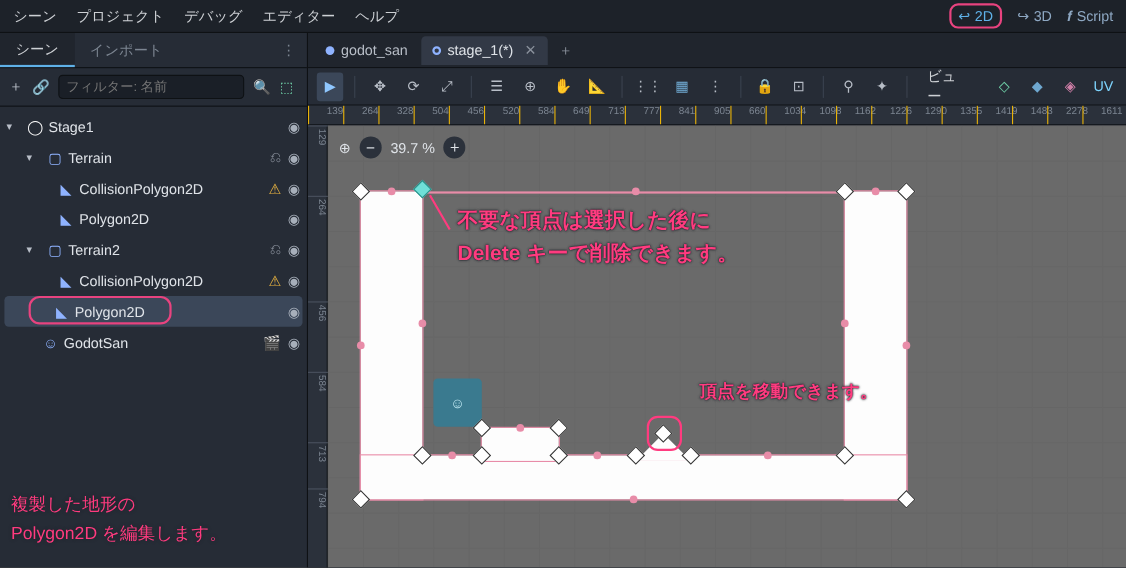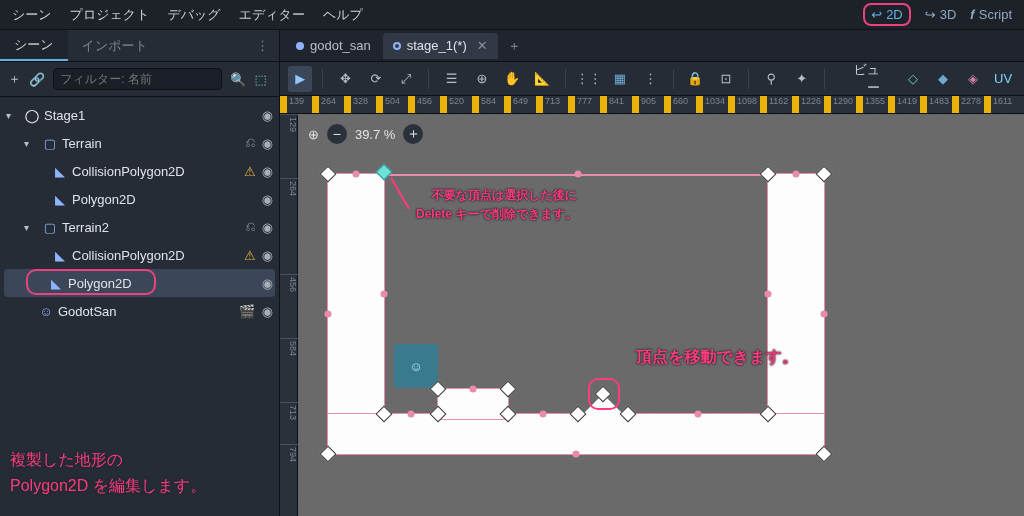--- a/index.html
+++ b/index.html
@@ -36,41 +36,41 @@
 .tree-label { flex: 1; color: #dfe3e8; }
 .tree-right { display: flex; gap: 6px; align-items: center; color: #8a919c; }
 .warn { color: #e8b341; }
 .eye { color: #a7afba; }
 
 .callout-poly { position: absolute; border: 2px solid #e8437f; border-radius: 10px; pointer-events: none; }
 
 .annotation-left { position: absolute; left: 10px; top: 350px; color: #ff3b7f; font-size: 16px; font-weight: normal; line-height: 1.6; text-shadow: 0 0 3px #1d2229; }
 
 
-.viewport-area { flex: 1; display: flex; flex-direction: column; background: #20252d; text-align: right; }
+.viewport-area { flex: 1; display: flex; flex-direction: column; background: #20252d; }
 
 .doc-tabs { height: 32px; display: flex; align-items: center; padding: 0 6px; gap: 2px; border-bottom: 1px solid #0e1114; }
 .doc-tab { display: flex; align-items: center; gap: 6px; padding: 0 10px; height: 26px; color: #b8bec7; border-radius: 4px 4px 0 0; cursor: pointer; }
 .doc-tab.active { background: #323946; color: #dfe3e8; }
 .doc-tab .dot { width: 8px; height: 8px; border-radius: 50%; }
 .doc-tab .close { color: #8a919c; margin-left: 4px; }
 .doc-add { padding: 0 8px; color: #8a919c; cursor: pointer; }
 
 .vp-toolbar { height: 34px; display: flex; align-items: center; padding: 0 8px; gap: 6px; border-bottom: 1px solid #0e1114; background: #262c36; }
 .vp-toolbar .sep { width: 1px; height: 20px; background: #3a424f; margin: 0 4px; }
 .vp-btn { width: 26px; height: 26px; display: flex; align-items: center; justify-content: center; color: #b8bec7; cursor: pointer; border-radius: 3px; }
 .vp-btn.active { background: #3b4759; color: #8fc7ff; }
 .vp-spacer { flex: 1; }
 .vp-view { padding: 0 8px; color: #cdd0d4; cursor: pointer; }
 .vp-right-icons .vp-btn { color: #6fd0a8; }
 .vp-right-icons .vp-btn.alt { color: #6fa8d0; }
 .vp-right-icons .vp-btn.pink { color: #d07fa8; }
 
 .ruler-h { height: 18px; background: #2b313b; border-bottom: 1px solid #0e1114; position: relative; overflow: hidden; font-size: 9px; color: #7c8591; }
-.ruler-h .tick { position: absolute; top: 0; border-left: 7px solid #eab308; height: 18px; padding-left: 2px; }
+.ruler-h .tick { position: absolute; top: 0; border-left: 1px solid #eab308; height: 18px; padding-left: 16px; }
 
 .canvas-wrap { flex: 1; display: flex; }
 .ruler-v { width: 18px; background: #2b313b; border-right: 1px solid #0e1114; position: relative; font-size: 9px; color: #7c8591; }
 .ruler-v .tick { position: absolute; left: 0; border-top: 1px solid #4a525f; width: 18px; writing-mode: vertical-rl; padding-top: 2px; }
 
 .canvas { flex: 1; background: #6a6a6a; position: relative; overflow: hidden; }
 .canvas::before { content: ""; position: absolute; inset: 0; background-image: linear-gradient(#5f5f5f 1px, transparent 1px), linear-gradient(90deg, #5f5f5f 1px, transparent 1px); background-size: 32px 32px; opacity: 0.25; }
 
 .zoom-ctrl { position: absolute; left: 10px; top: 10px; display: flex; align-items: center; gap: 8px; color: #dfe3e8; z-index: 5; }
 .zoom-ctrl .zbtn { width: 20px; height: 20px; background: #2b313b; border-radius: 50%; display: flex; align-items: center; justify-content: center; cursor: pointer; font-size: 14px; }
@@ -330,21 +330,21 @@
         <div class="dot-red" style="left:526px; top:200px;"></div>
         <div class="dot-red" style="left:278px; top:340px;"></div>
         <div class="dot-red" style="left:400px; top:300px;"></div>
         <div class="dot-red" style="left:113px; top:300px;"></div>
         <div class="dot-red" style="left:175px; top:275px;"></div>
         <div class="dot-red" style="left:245px; top:300px;"></div>
 
         <div class="sprite" style="left:96px; top:230px;">☺</div>
 
         <div class="annot-line" style="left:92px; top:64px; width:2px; height:36px; transform:rotate(-30deg);"></div>
-        <div class="annot-text" style="left:118px; top:72px; font-size:12px;">
+        <div class="annot-text" style="left:118px; top:72px; font-size:19px;">
           <div>不要な頂点は選択した後に</div>
           <div>Delete キーで削除できます。</div>
         </div>
 
         <div class="callout-box" style="left:290px; top:264px; width:32px; height:32px;"></div>
         <div class="annot-text" style="left:338px; top:230px; font-size:16px;">
           <div>頂点を移動できます。</div>
         </div>
       </div>
     </div>

